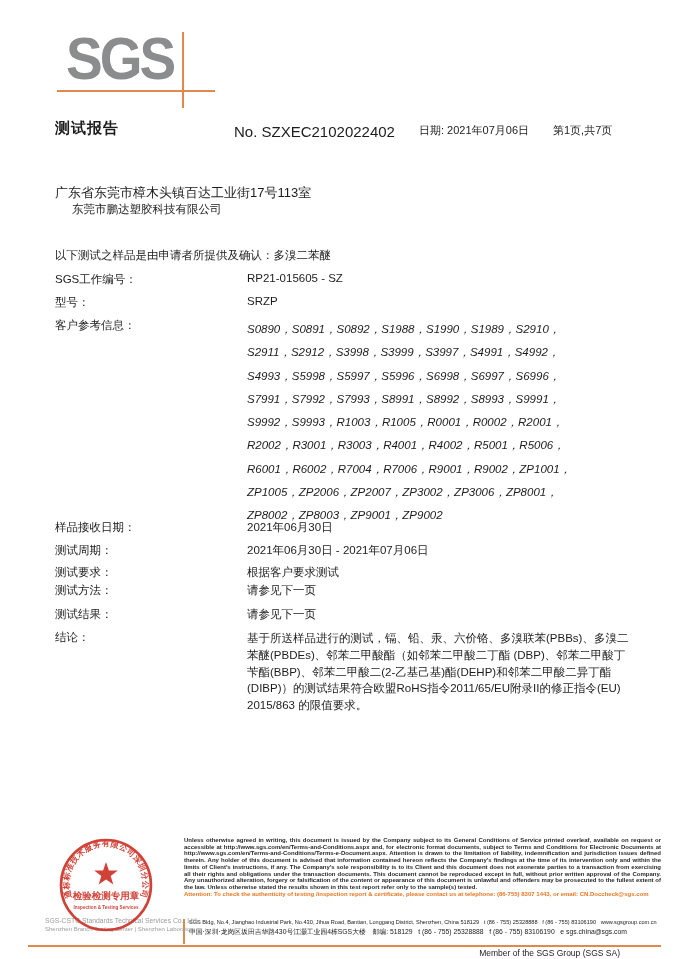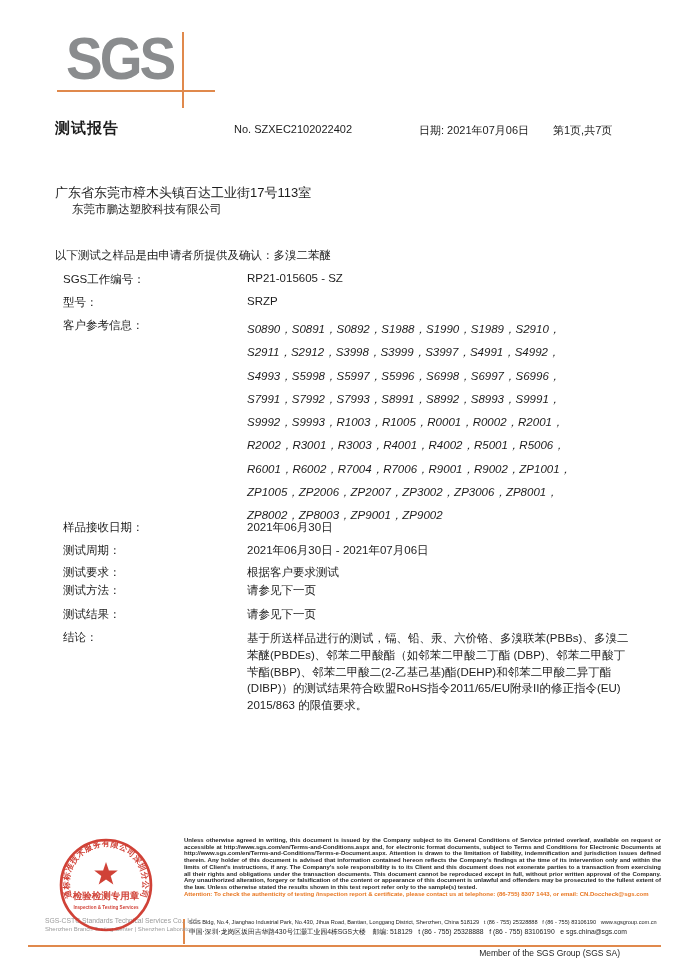--- a/index.html
+++ b/index.html
@@ -9,32 +9,32 @@
 
   
   .logo-text { position:absolute; left:66px; top:24px; font-size:55px; font-weight:bold;
                color:#8a8c8e; letter-spacing:-3px; font-family:"Liberation Sans",sans-serif;
                transform:scaleY(1.08); transform-origin:top left; }
   .logo-hline { position:absolute; left:57px; top:90px; width:158px; height:2px; background:#e0894c; }
   .logo-vline { position:absolute; left:182px; top:32px; width:2px; height:76px; background:#e0894c; }
 
   
   .doc-title { position:absolute; left:55px; top:119px; font-size:15px; font-weight:bold; letter-spacing:1px; }
-  .report-no { position:absolute; left:234px; top:123px; font-size:11px; }
+  .report-no { position:absolute; left:234px; top:123px; font-size:15px; }
   .report-date { position:absolute; left:419px; top:123px; font-size:11px; }
   .report-page { position:absolute; left:553px; top:123px; font-size:11px; }
 
   
   .applicant-name { position:absolute; left:72px; top:158px; font-size:11.5px; font-weight:500;margin-top:44px; }
   .applicant-addr { position:absolute; left:55px; top:184px; font-size:13px; font-weight:500; }
 
   
   .intro { position:absolute; left:55px; top:248px; font-size:11.5px; }
   .row { position:absolute; left:55px; right:40px; font-size:11.5px; }
-  .row .lbl { position:absolute; left:8px; top:0; }
+  .row .lbl { position:absolute; left:0; top:0; }
   .row .val { position:absolute; left:180px; top:0; right:0;padding-left:12px; }
   .ref-line { line-height:23.3px; white-space:nowrap;font-style:italic; }
   .conclusion-val { line-height:16.8px; width:394px; text-align:left; }
 
   
   .disclaimer { position:absolute; left:184px; top:837px; width:477px; font-size:6px; line-height:6.7px;
                 text-align:justify; color:#2a2a2a; font-weight:600; }
   .attention { color:#e87722; font-weight:700; }
   .company-gray { position:absolute; left:45px; top:917px; width:150px; color:#9b9b9b; z-index:1; }
   .company-gray .l1 { font-size:6.8px; white-space:nowrap; }

